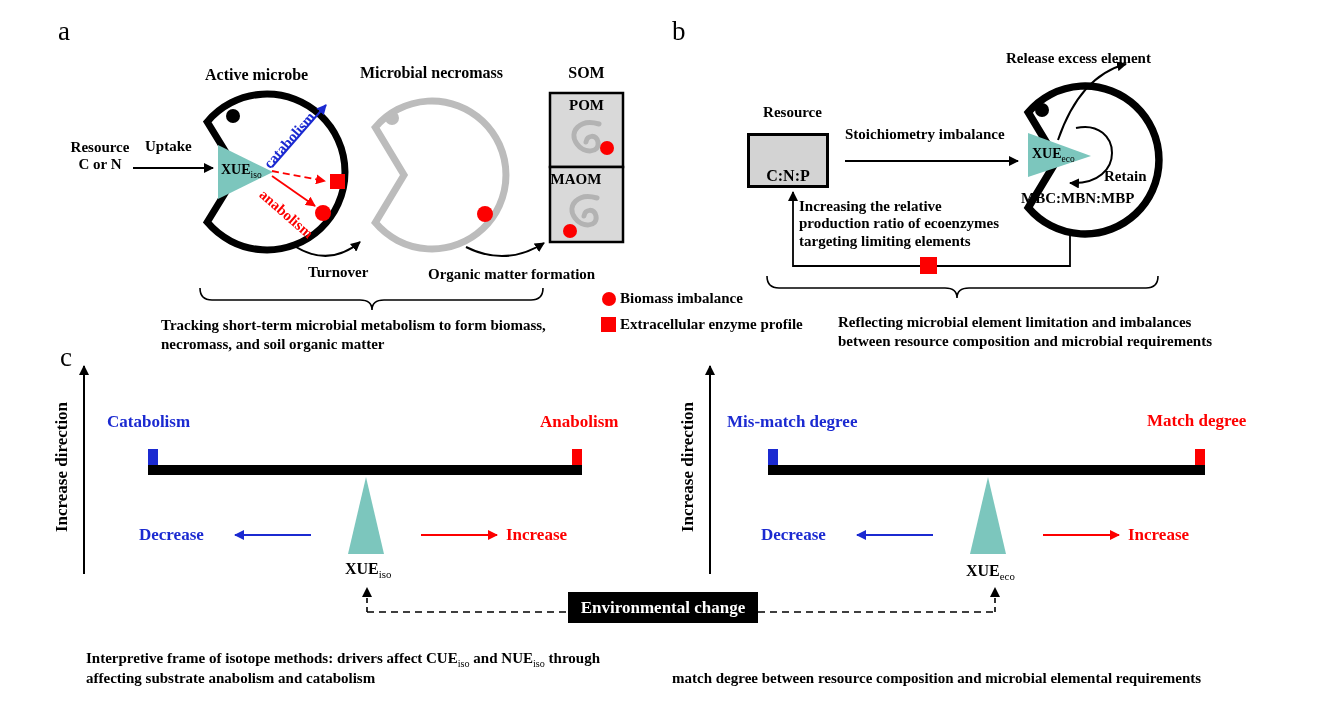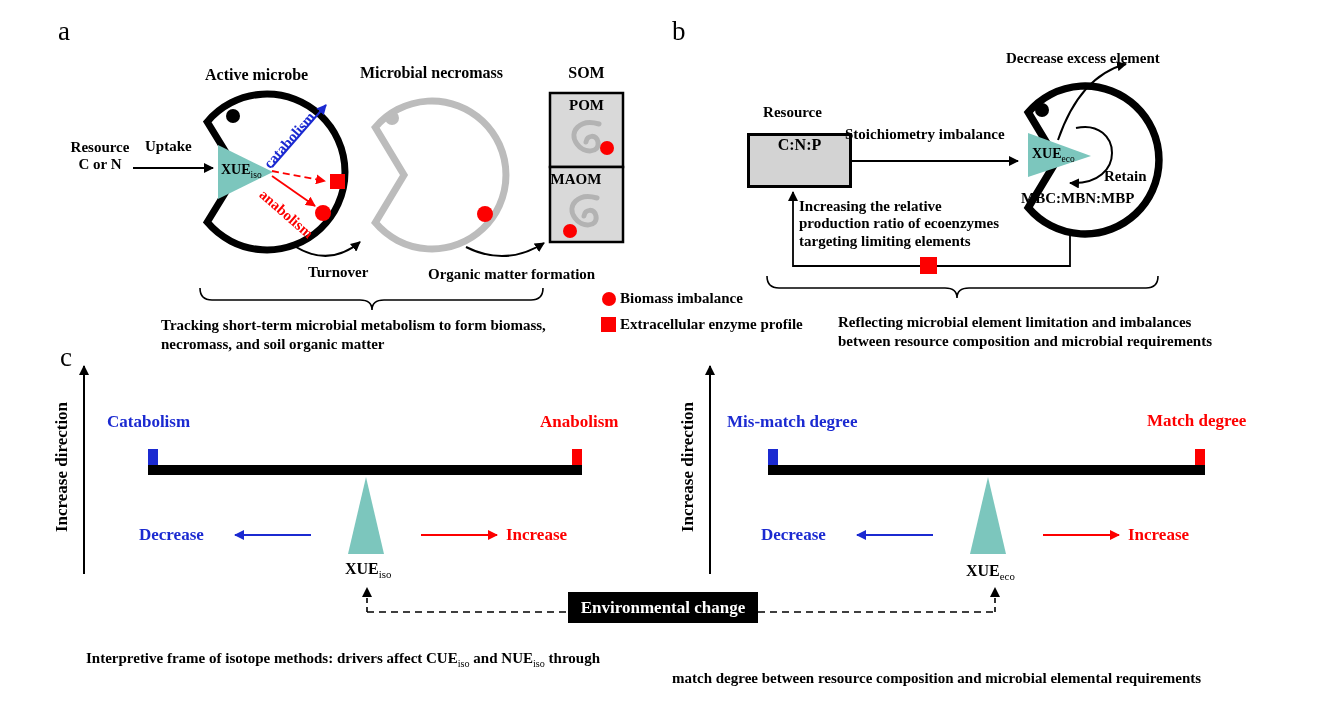--- a/index.html
+++ b/index.html
@@ -14,22 +14,22 @@
   .s14{font-size:14px}.s15{font-size:15px}.s16{font-size:16px}.s17{font-size:17px}
   .blue{color:var(--blue)}.red{color:var(--red)}
   .panel-letter{position:absolute;font-size:27px;font-weight:normal;}
   .ctr{text-align:center}
   sub{font-size:0.68em;font-weight:normal;}
   .rot{transform-origin:0 50%;}
   .vlabel{position:absolute;font-weight:bold;font-size:17px;white-space:nowrap;
           transform:translate(-50%,-50%) rotate(-90deg);}
   .envbox{position:absolute;left:568px;top:592px;width:190px;height:31px;background:#000;
           color:#fff;font-weight:bold;font-size:17px;text-align:center;line-height:31px;}
-  .resbox{position:absolute;left:747px;top:133px;width:105px;height:55px;background:var(--resfill);
-          border:3px solid #000;box-sizing:border-box;display:flex;align-items:flex-start;justify-content:center;
+  .resbox{position:absolute;left:747px;top:133px;width:82px;height:55px;background:var(--resfill);
+          border:3px solid #000;box-sizing:border-box;display:flex;align-items:flex-end;justify-content:center;
           font-weight:bold;font-size:16px;}
   .capline{position:absolute;font-weight:bold;font-size:15px;white-space:nowrap;}
 </style>
 </head>
 <body>
 
 <div class="canvas">
 
   <svg class="layer" width="1318" height="703" viewBox="0 0 1318 703">
     <defs>
@@ -139,21 +139,21 @@
 
   <div class="t s15" style="left:620px;top:290px">Biomass imbalance</div>
   <div class="t s15" style="left:620px;top:316px">Extracellular enzyme profile</div>
 
   <div class="panel-letter" style="left:672px;top:16px">b</div>
   <div class="t s15 ctr" style="left:747px;top:104px;width:91px">Resource</div>
   <div class="resbox">
       <span>C:N:P</span>
     </div>
   <div class="t s15" style="left:845px;top:126px">Stoichiometry imbalance</div>
-  <div class="t s15" style="left:1006px;top:50px">Decrease excess element</div>
+  <div class="t s15" style="left:1006px;top:50px">Release excess element</div>
 
   <div class="t s14" style="left:1032px;top:146px"><span>XUE</span><sub>eco</sub></div>
 
   <div class="t s15" style="left:1104px;top:168px">Retain</div>
   <div class="t s15" style="left:1021px;top:190px">MBC:MBN:MBP</div>
 
   <div class="t s15" style="left:799px;top:198px">
     <div>Increasing the relative</div>
     <div>production ratio of ecoenzymes</div>
     <div>targeting limiting elements</div>
@@ -175,16 +175,17 @@
 
   <div class="t s17 blue" style="left:727px;top:412px">Mis-match degree</div>
   <div class="t s17 red" style="left:1147px;top:411px">Match degree</div>
   <div class="t s17 blue" style="left:761px;top:525px">Decrease</div>
   <div class="t s17 red" style="left:1128px;top:525px">Increase</div>
   <div class="t s16" style="left:966px;top:562px"><span>XUE</span><sub>eco</sub></div>
 
   <div class="envbox"><span>Environmental change</span></div>
 
   <div class="capline" style="left:86px;top:650px"><span>Interpretive frame of isotope methods: drivers affect CUE</span><sub>iso</sub><span> and NUE</span><sub>iso</sub><span> through</span></div>
+  <div class="capline" style="left:86px;top:670px">affecting substrate anabolism and catabolism</div>
 
   <div class="capline" style="left:672px;top:670px">match degree between resource composition and microbial elemental requirements</div>
 
 </div>
 
 </body></html>

